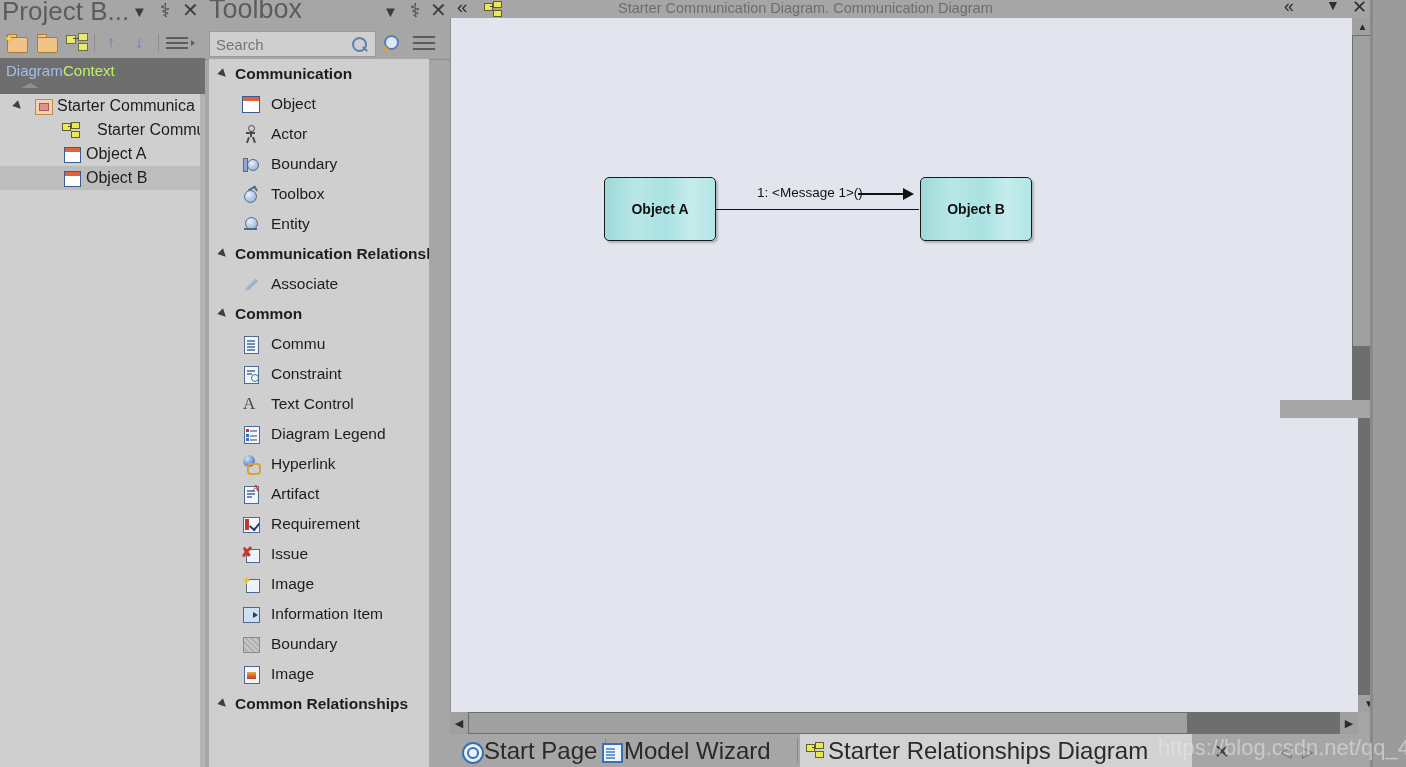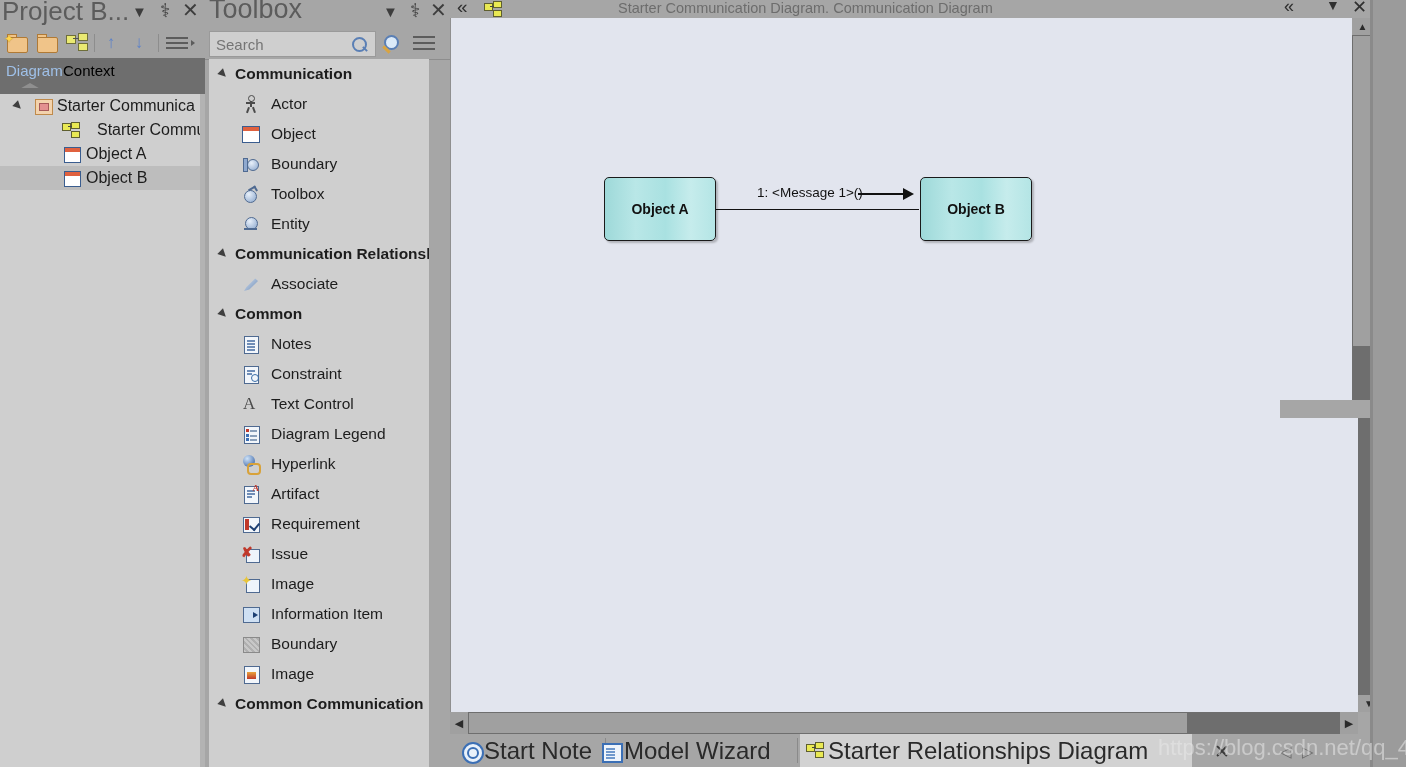--- a/index.html
+++ b/index.html
@@ -27,21 +27,21 @@
   .folder-tab{position:absolute;left:1px;top:1px;width:8px;height:4px;background:#f0c489;border:1px solid #b07a36;border-bottom:none;}
   .star{position:absolute;left:-2px;top:-1px;color:#ffd34d;font-size:12px;text-shadow:0 0 1px #a07c10;}
   .sitemap i{position:absolute;background:#eaea72;border:1px solid #6f6f3a;}
   .arrow-up,.arrow-dn{color:#5d82c8;font-size:17px;font-weight:bold;line-height:20px;text-align:center;width:22px;}
   .ham-line{position:absolute;left:0;width:22px;height:2px;background:#5c5c5c;}
   .sep-v{position:absolute;top:6px;width:1px;height:18px;background:#8d8d8d;}
 
   .pp-tabs{position:absolute;left:0;top:58px;width:205px;height:30px;background:#6e6e6e;}
   .pp-tab{position:absolute;top:4px;font-size:15px;cursor:pointer;}
   .pp-tab.global{left:6px;color:#9fc0e8;}
-  .pp-tab.context{left:63px;color:#000000;}
+  .pp-tab.context{left:63px;color:#bef264;}
   .pp-tabnotch{position:absolute;left:16px;top:25px;width:0;height:0;border-left:14px solid transparent;border-right:14px solid transparent;border-bottom:8px solid #8f8f8f;}
   .pp-tabs-underline{position:absolute;left:0;top:88px;width:205px;height:6px;background:#6e6e6e;border-bottom:1px solid #8d8d8d;}
 
   .pp-tree{position:absolute;left:0;top:94px;width:205px;height:673px;background:#cfcfcf;}
   .tree-row{position:relative;height:24px;line-height:24px;font-size:16px;color:#1d1d1d;white-space:nowrap;cursor:pointer;}
   .tree-row.sel{background:#bdbdbd;}
   .tree-label{position:absolute;white-space:nowrap;}
   .ti{position:absolute;top:4px;width:17px;height:16px;}
   .expander{position:absolute;top:8px;width:0;height:0;border-left:8px solid #3f3f3f;border-top:4px solid transparent;border-bottom:4px solid transparent;transform:rotate(45deg);}
   .ico-model{position:absolute;left:0;top:0;width:17px;height:15px;background:#7f9cc0;border:1px solid #41586f;border-radius:1px;}
@@ -275,38 +275,38 @@
     </div>
 
     <div class="tbx-list">
 
       <div class="grp">
         <div class="gx"></div>
         <span>Communication</span>
       </div>
       <div class="item">
         <div class="ii">
+            <div class="g-box hdr"></div>
+          </div>
+        <span>Object</span>
+      </div>
+      <div class="item">
+        <div class="ii">
             <div class="g-actor">
               <div class="h"></div>
               <div class="b"></div>
               <div class="a"></div>
               <div class="l1"></div>
               <div class="l2"></div>
             </div>
           </div>
         <span>Actor</span>
       </div>
       <div class="item">
         <div class="ii">
-            <div class="g-box hdr"></div>
-          </div>
-        <span>Object</span>
-      </div>
-      <div class="item">
-        <div class="ii">
             <div class="g-bnd">
               <div class="bar"></div>
               <div class="cir"></div>
             </div>
           </div>
         <span>Boundary</span>
       </div>
       <div class="item">
         <div class="ii">
             <div class="g-ctl">
@@ -343,21 +343,21 @@
       </div>
       <div class="item">
         <div class="ii">
             <div class="g-doc">
               <div class="ln" style="top:3px"></div>
               <div class="ln" style="top:6px"></div>
               <div class="ln" style="top:9px"></div>
               <div class="ln" style="top:12px"></div>
             </div>
           </div>
-        <span>Notes</span>
+        <span>Commu</span>
       </div>
       <div class="item">
         <div class="ii">
             <div class="g-doc">
               <div class="ln" style="top:3px"></div>
               <div class="ln" style="top:6px;width:5px"></div>
               <div class="cn"></div>
             </div>
           </div>
         <span>Constraint</span>
@@ -440,21 +440,21 @@
         <div class="ii">
             <div class="g-img">
               <div class="p"></div>
             </div>
           </div>
         <span>Image</span>
       </div>
 
       <div class="grp">
         <div class="gx"></div>
-        <span>Common Communication</span>
+        <span>Common Relationships</span>
       </div>
     </div>
 
     <div class="tbx-scroll">
       <div class="sb-up" style="top:0">▲</div>
       <div class="sb-thumb" style="top:18px;height:272px"></div>
       <div class="sb-dn" style="top:691px">▼</div>
     </div>
     <div class="tbx-edge"></div>
   </div>
@@ -502,21 +502,21 @@
       <div class="hsb-r" style="left:890px">▶</div>
     </div>
     <div class="corner"></div>
   </div>
 
   <div class="tabbar">
     <div class="tab" style="left:8px">
       <div class="tab-ico">
           <div class="g-startpg"></div>
         </div>
-      <span>Start Note</span>
+      <span>Start Page</span>
     </div>
     <div class="tab-sep" style="left:155px"></div>
     <div class="tab" style="left:148px">
       <div class="tab-ico">
           <div class="g-wiz">
             <i style="top:3px"></i>
             <i style="top:6px"></i>
             <i style="top:9px"></i>
             <i style="top:12px"></i>
           </div>

